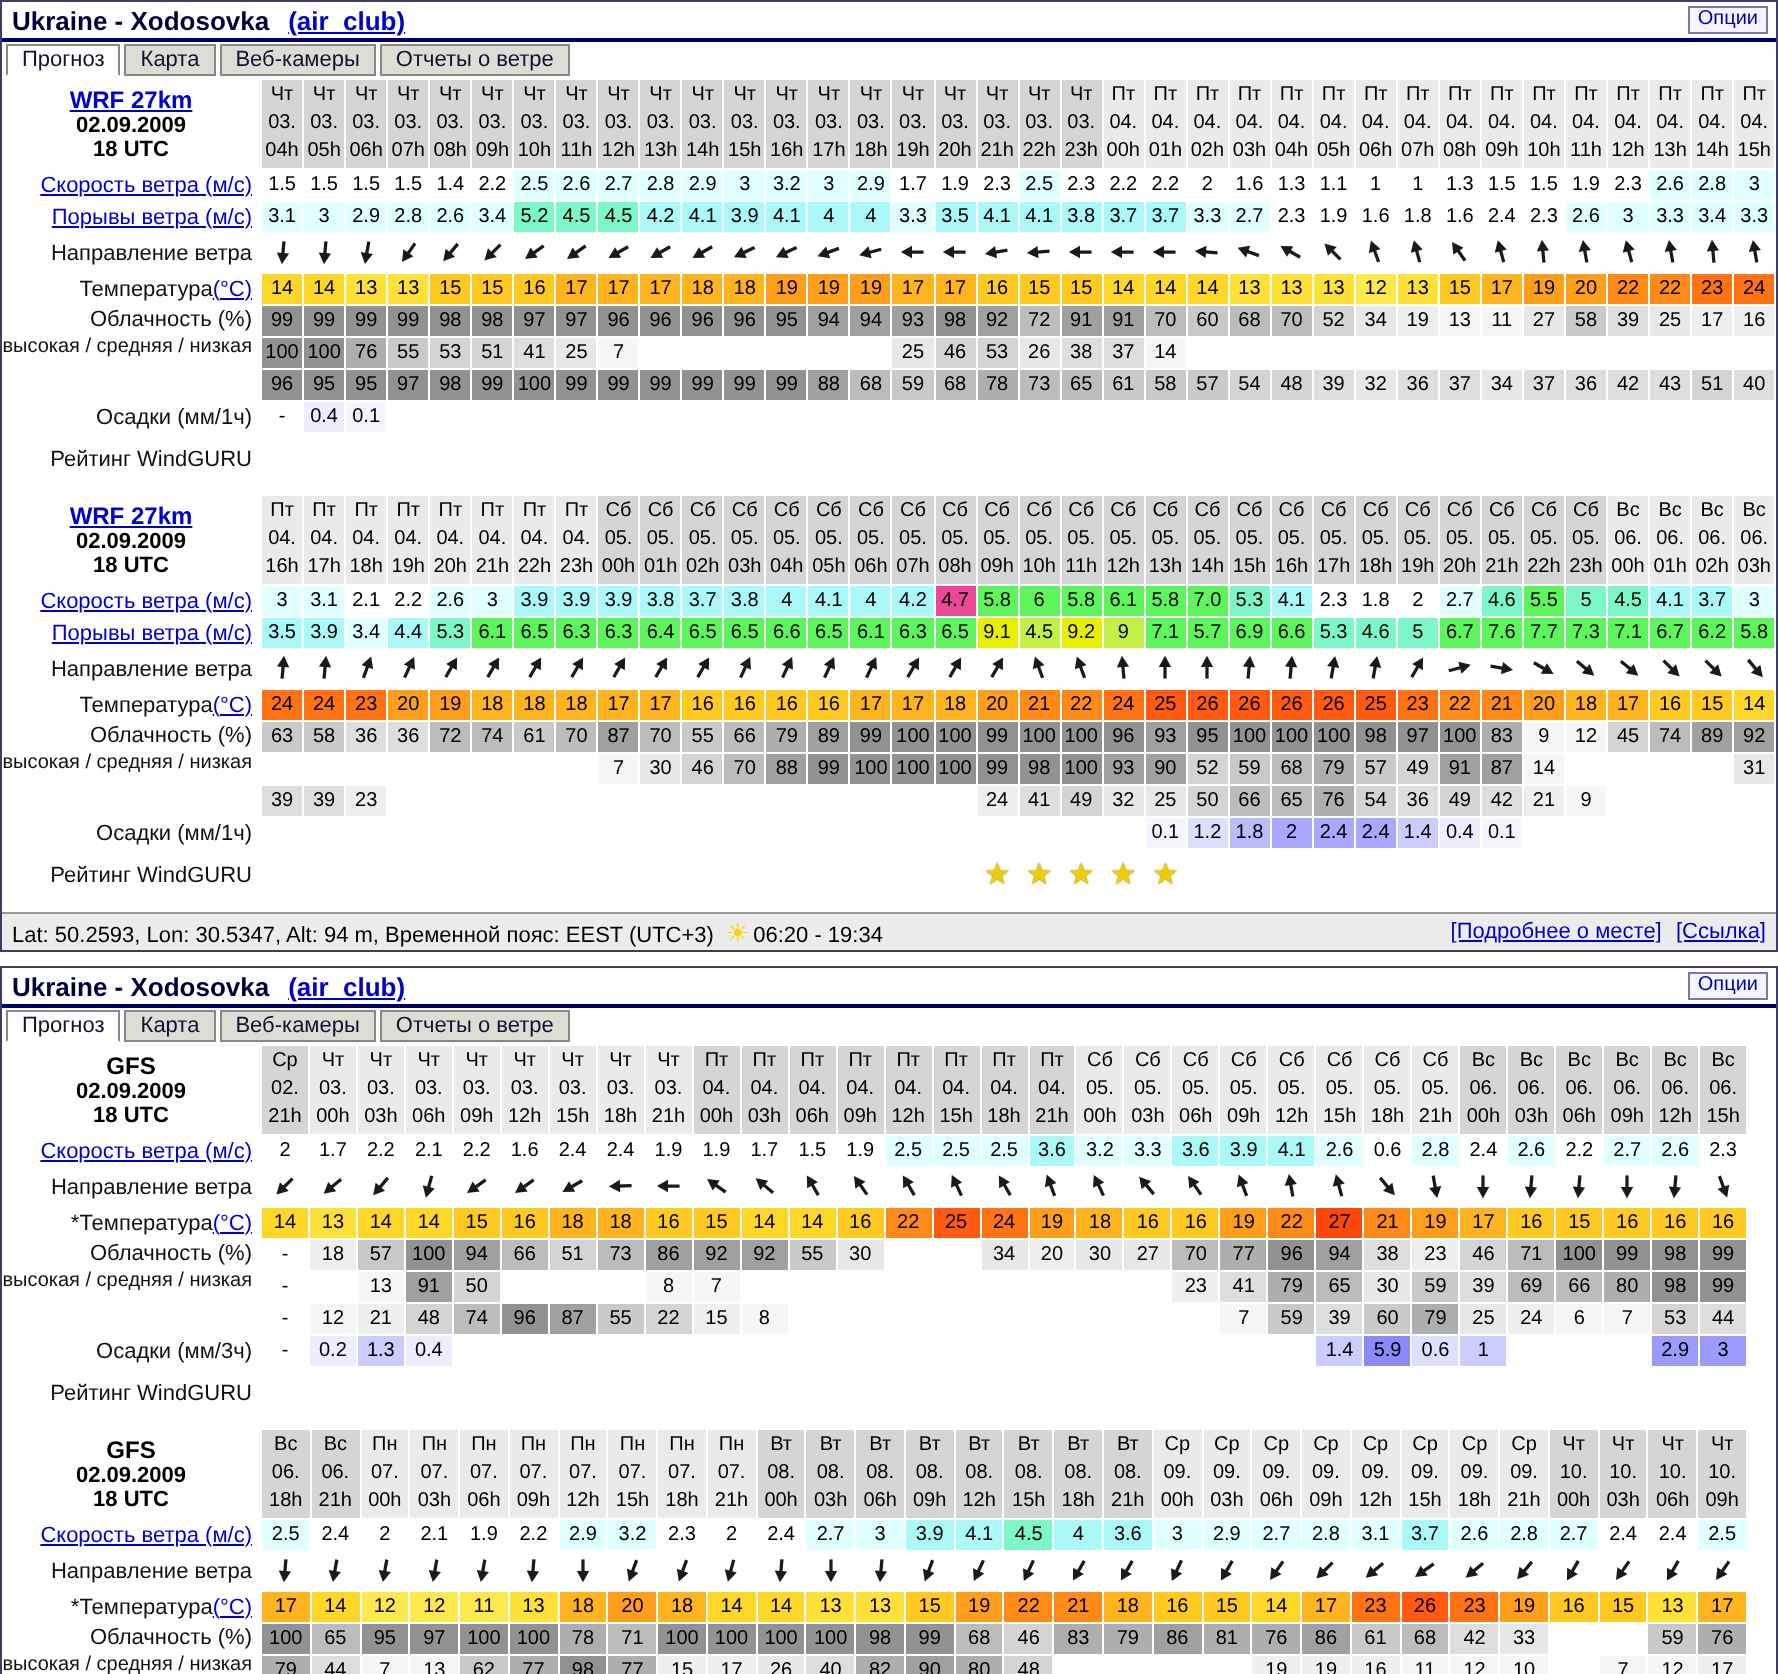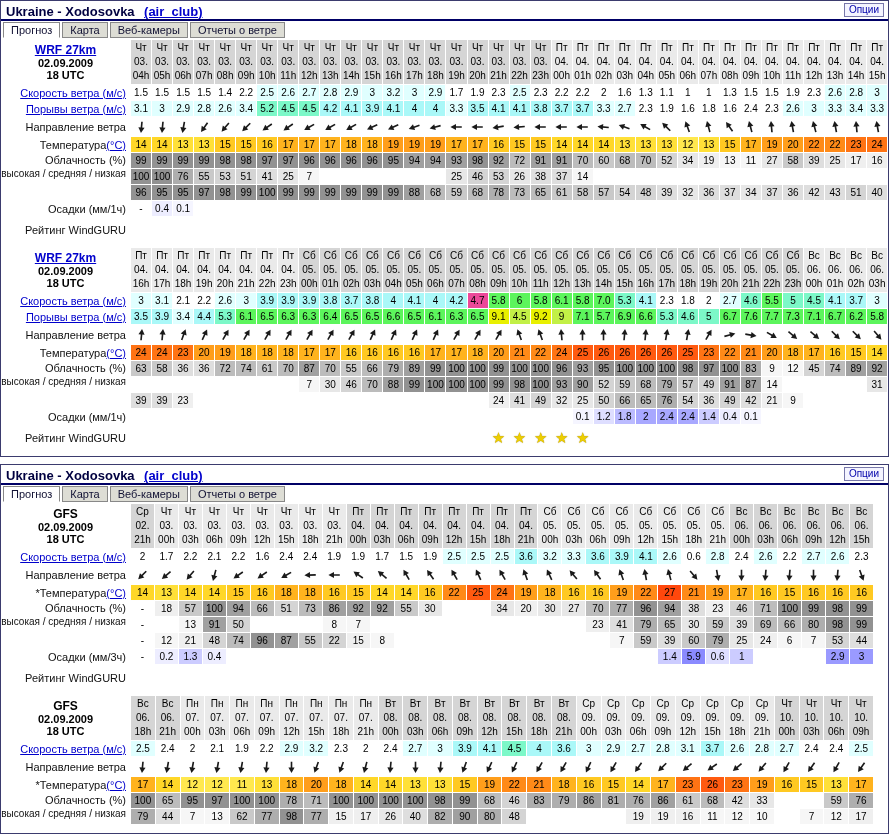--- a/index.html
+++ b/index.html
@@ -1381,20 +1381,29 @@
           <div class="cell"></div>
           <div class="cell"></div>
           <div class="cell"></div>
           <div class="cell"></div>
           <div class="cell"></div>
           <div class="cell"></div>
           <div class="cell"></div>
         </div>
       </div>
     </div>
+  <div class="sbar">
+    <span class="sleft">
+      <span>Lat: 50.2593, Lon: 30.5347, Alt: 94 m, Временной пояс: EEST (UTC+3)</span><span class="sun">☀</span><span>06:20 - 19:34</span>
+    </span>
+    <span class="sright">
+      <a>[Подробнее о месте]</a>
+      <a>[Ссылка]</a>
+    </span>
+  </div>
 </div>
 
 <div class="panel">
   <div class="tbar">
     <span class="ttl">Ukraine - Xodosovka</span>
     <a class="tlink">(air_club)</a>
     <span class="opts">Опции</span>
   </div>
   <div class="tabs">
     <span class="tab active">Прогноз</span>

